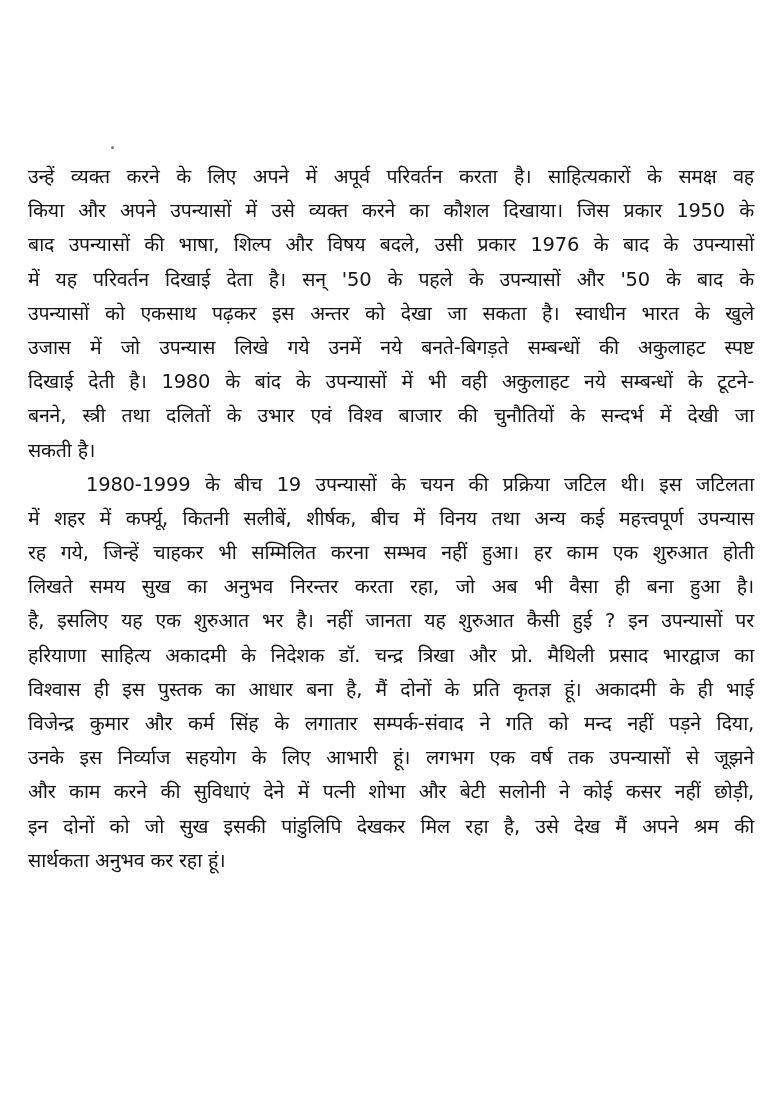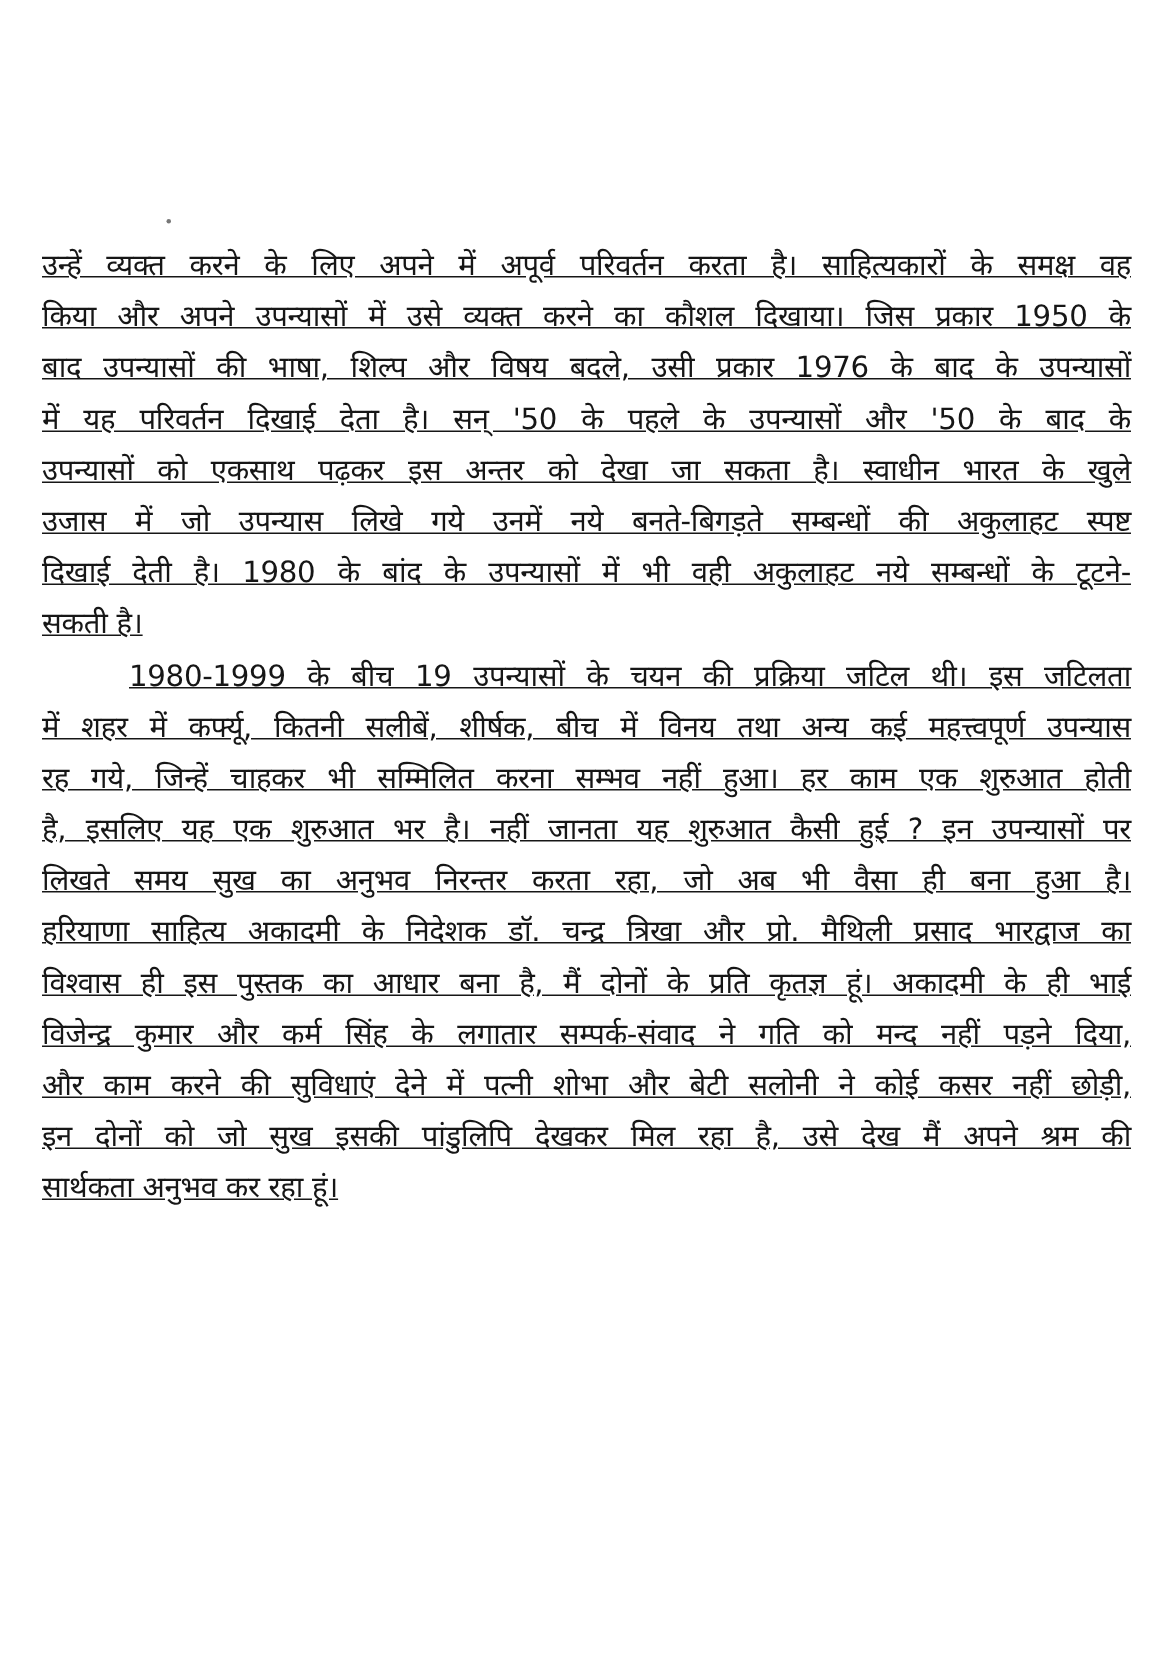--- a/index.html
+++ b/index.html
@@ -9,21 +9,21 @@
     position: relative;
     overflow: hidden;
     font-family: "DejaVu Sans", sans-serif;
     color: #161616;
   }
   .page {
     position: absolute;
     left: 28px; top: 160px;
     width: 726px;
   }
-  .para { margin: 0; text-decoration: underline; }
+  .para { margin: 0; }
   .line {
     display: block;
     height: 34.2px;
     line-height: 34.2px;
     font-size: 19.5px;
     white-space: nowrap;
     text-align: justify;
     text-align-last: justify;
     letter-spacing: -0.2px;
   }
@@ -43,28 +43,30 @@
 
 <div class="page">
   <div class="para">
     <span class="line">उन्हें व्यक्त करने के लिए अपने में अपूर्व परिवर्तन करता है। साहित्यकारों के समक्ष वह</span>
     <span class="line">किया और अपने उपन्यासों में उसे व्यक्त करने का कौशल दिखाया। जिस प्रकार 1950 के</span>
     <span class="line">बाद उपन्यासों की भाषा, शिल्प और विषय बदले, उसी प्रकार 1976 के बाद के उपन्यासों</span>
     <span class="line">में यह परिवर्तन दिखाई देता है। सन् '50 के पहले के उपन्यासों और '50 के बाद के</span>
     <span class="line">उपन्यासों को एकसाथ पढ़कर इस अन्तर को देखा जा सकता है। स्वाधीन भारत के खुले</span>
     <span class="line">उजास में जो उपन्यास लिखे गये उनमें नये बनते-बिगड़ते सम्बन्धों की अकुलाहट स्पष्ट</span>
     <span class="line">दिखाई देती है। 1980 के बांद के उपन्यासों में भी वही अकुलाहट नये सम्बन्धों के टूटने-</span>
+    <span class="line">बनने, स्त्री तथा दलितों के उभार एवं विश्व बाजार की चुनौतियों के सन्दर्भ में देखी जा</span>
     <span class="line last">सकती है।</span>
   </div>
   <div class="para">
     <span class="line indent">1980-1999 के बीच 19 उपन्यासों के चयन की प्रक्रिया जटिल थी। इस जटिलता</span>
     <span class="line">में शहर में कर्फ्यू, कितनी सलीबें, शीर्षक, बीच में विनय तथा अन्य कई महत्त्वपूर्ण उपन्यास</span>
     <span class="line">रह गये, जिन्हें चाहकर भी सम्मिलित करना सम्भव नहीं हुआ। हर काम एक शुरुआत होती</span>
+    <span class="line">लिखते समय सुख का अनुभव निरन्तर करता रहा, जो अब भी वैसा ही बना हुआ है।</span>
     <span class="line">है, इसलिए यह एक शुरुआत भर है। नहीं जानता यह शुरुआत कैसी हुई ? इन उपन्यासों पर</span>
-    <span class="line">लिखते समय सुख का अनुभव निरन्तर करता रहा, जो अब भी वैसा ही बना हुआ है।</span>
     <span class="line">हरियाणा साहित्य अकादमी के निदेशक डॉ. चन्द्र त्रिखा और प्रो. मैथिली प्रसाद भारद्वाज का</span>
     <span class="line">विश्वास ही इस पुस्तक का आधार बना है, मैं दोनों के प्रति कृतज्ञ हूं। अकादमी के ही भाई</span>
     <span class="line">विजेन्द्र कुमार और कर्म सिंह के लगातार सम्पर्क-संवाद ने गति को मन्द नहीं पड़ने दिया,</span>
+    <span class="line">उनके इस निर्व्याज सहयोग के लिए आभारी हूं। लगभग एक वर्ष तक उपन्यासों से जूझने</span>
     <span class="line">और काम करने की सुविधाएं देने में पत्नी शोभा और बेटी सलोनी ने कोई कसर नहीं छोड़ी,</span>
     <span class="line">इन दोनों को जो सुख इसकी पांडुलिपि देखकर मिल रहा है, उसे देख मैं अपने श्रम की</span>
     <span class="line last">सार्थकता अनुभव कर रहा हूं।</span>
   </div>
 </div>
 
 </body></html>

